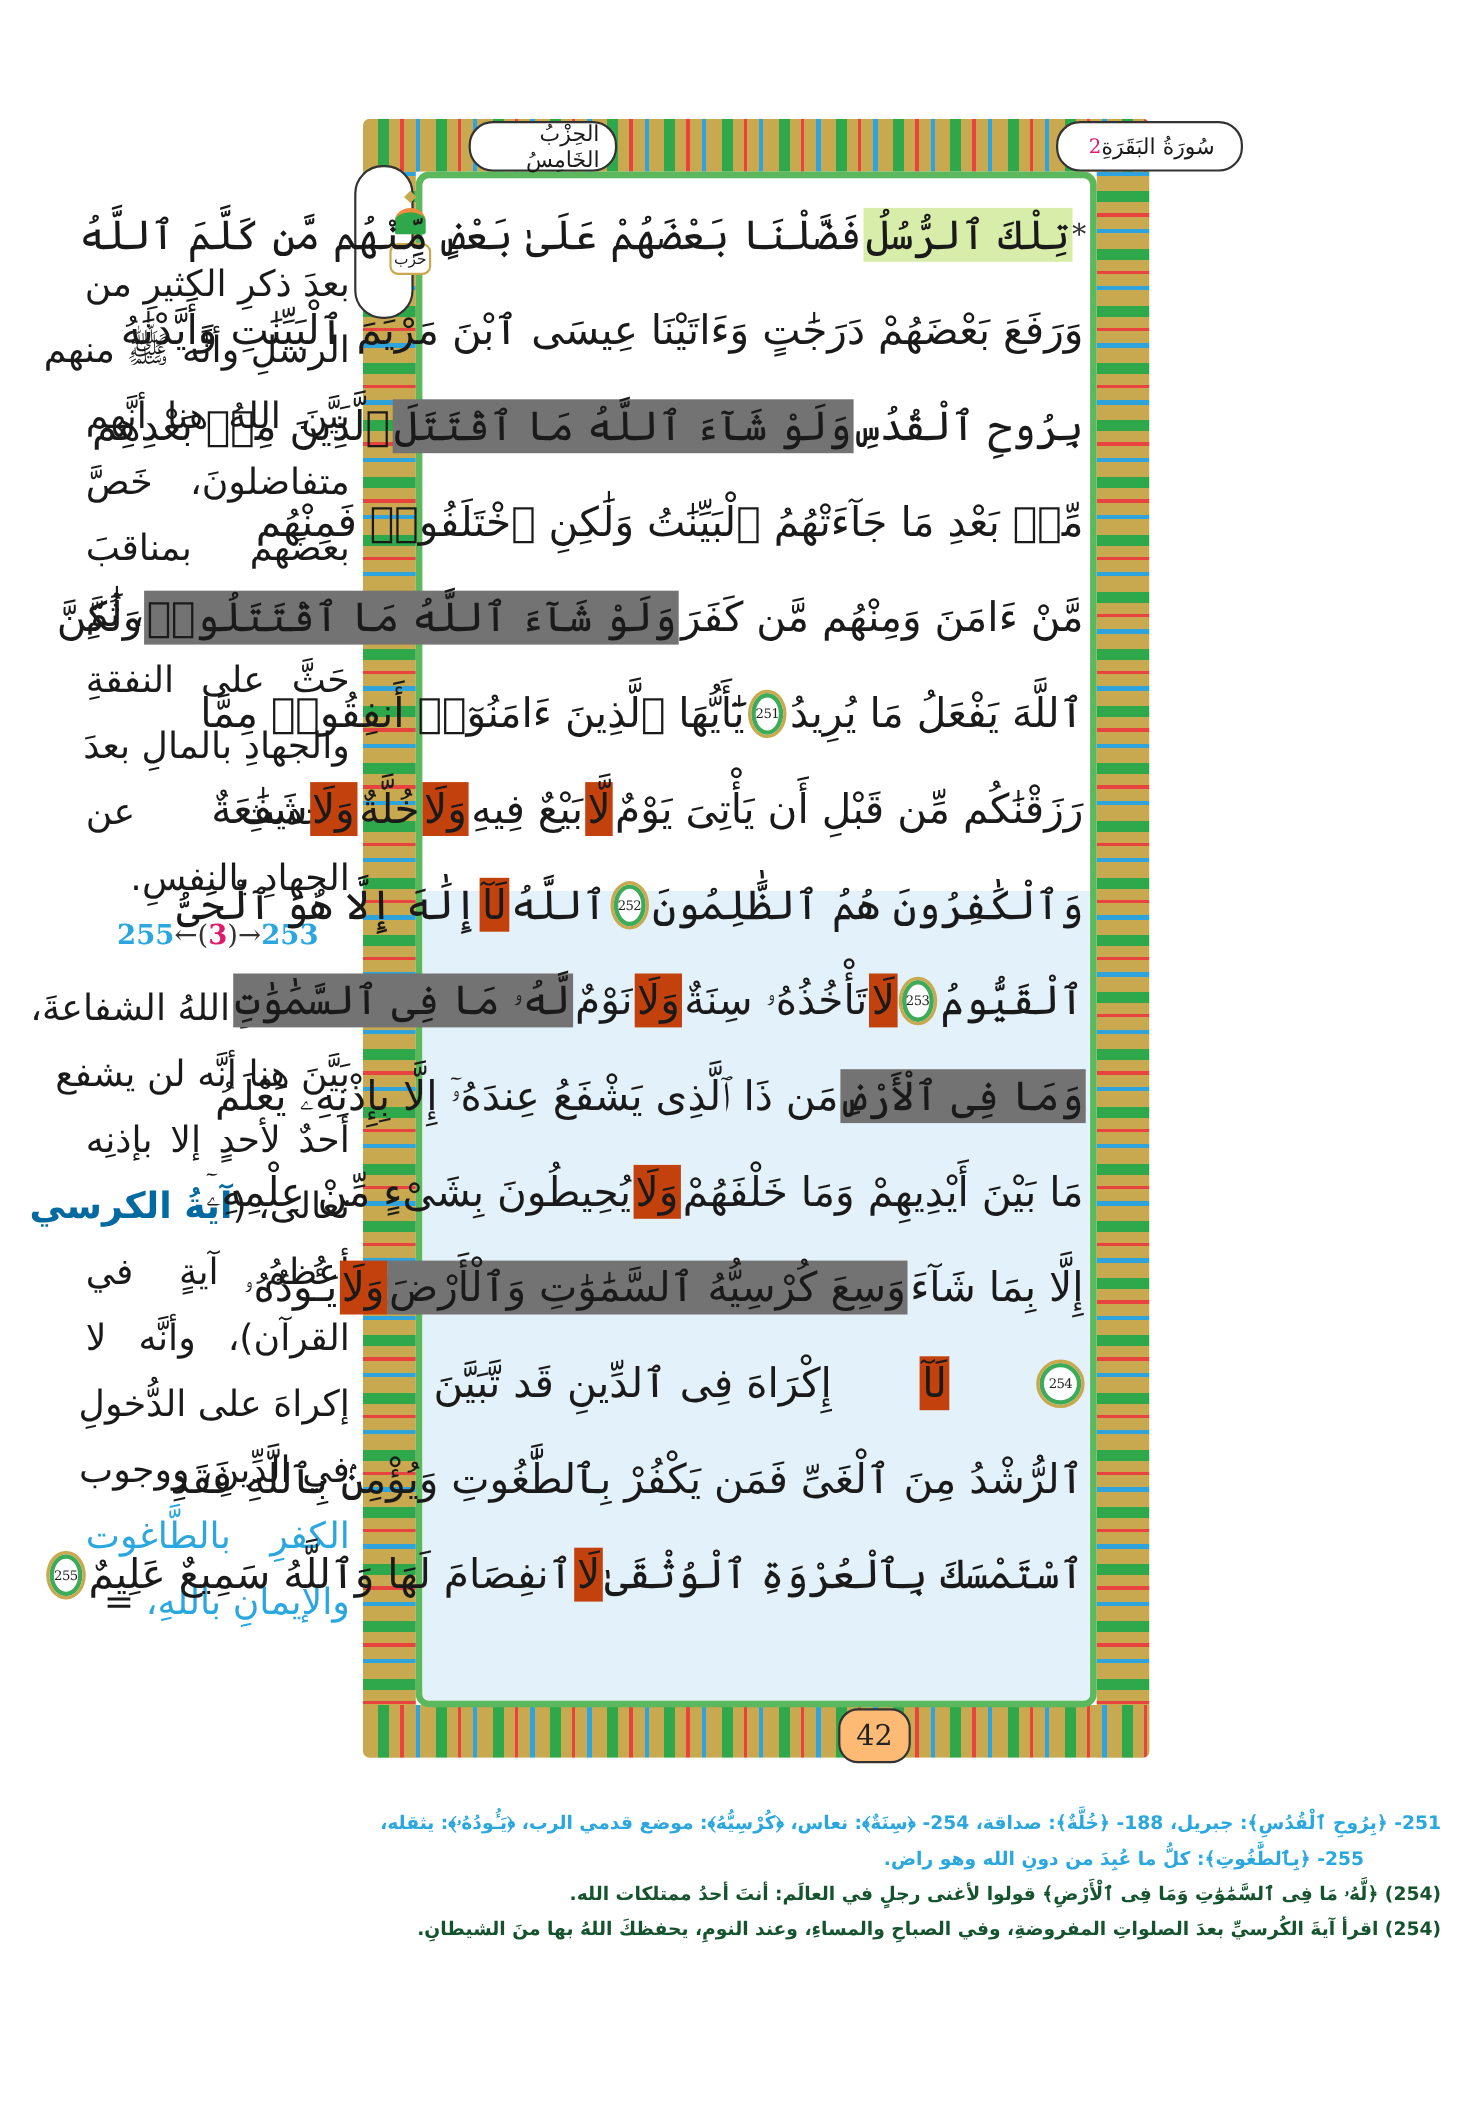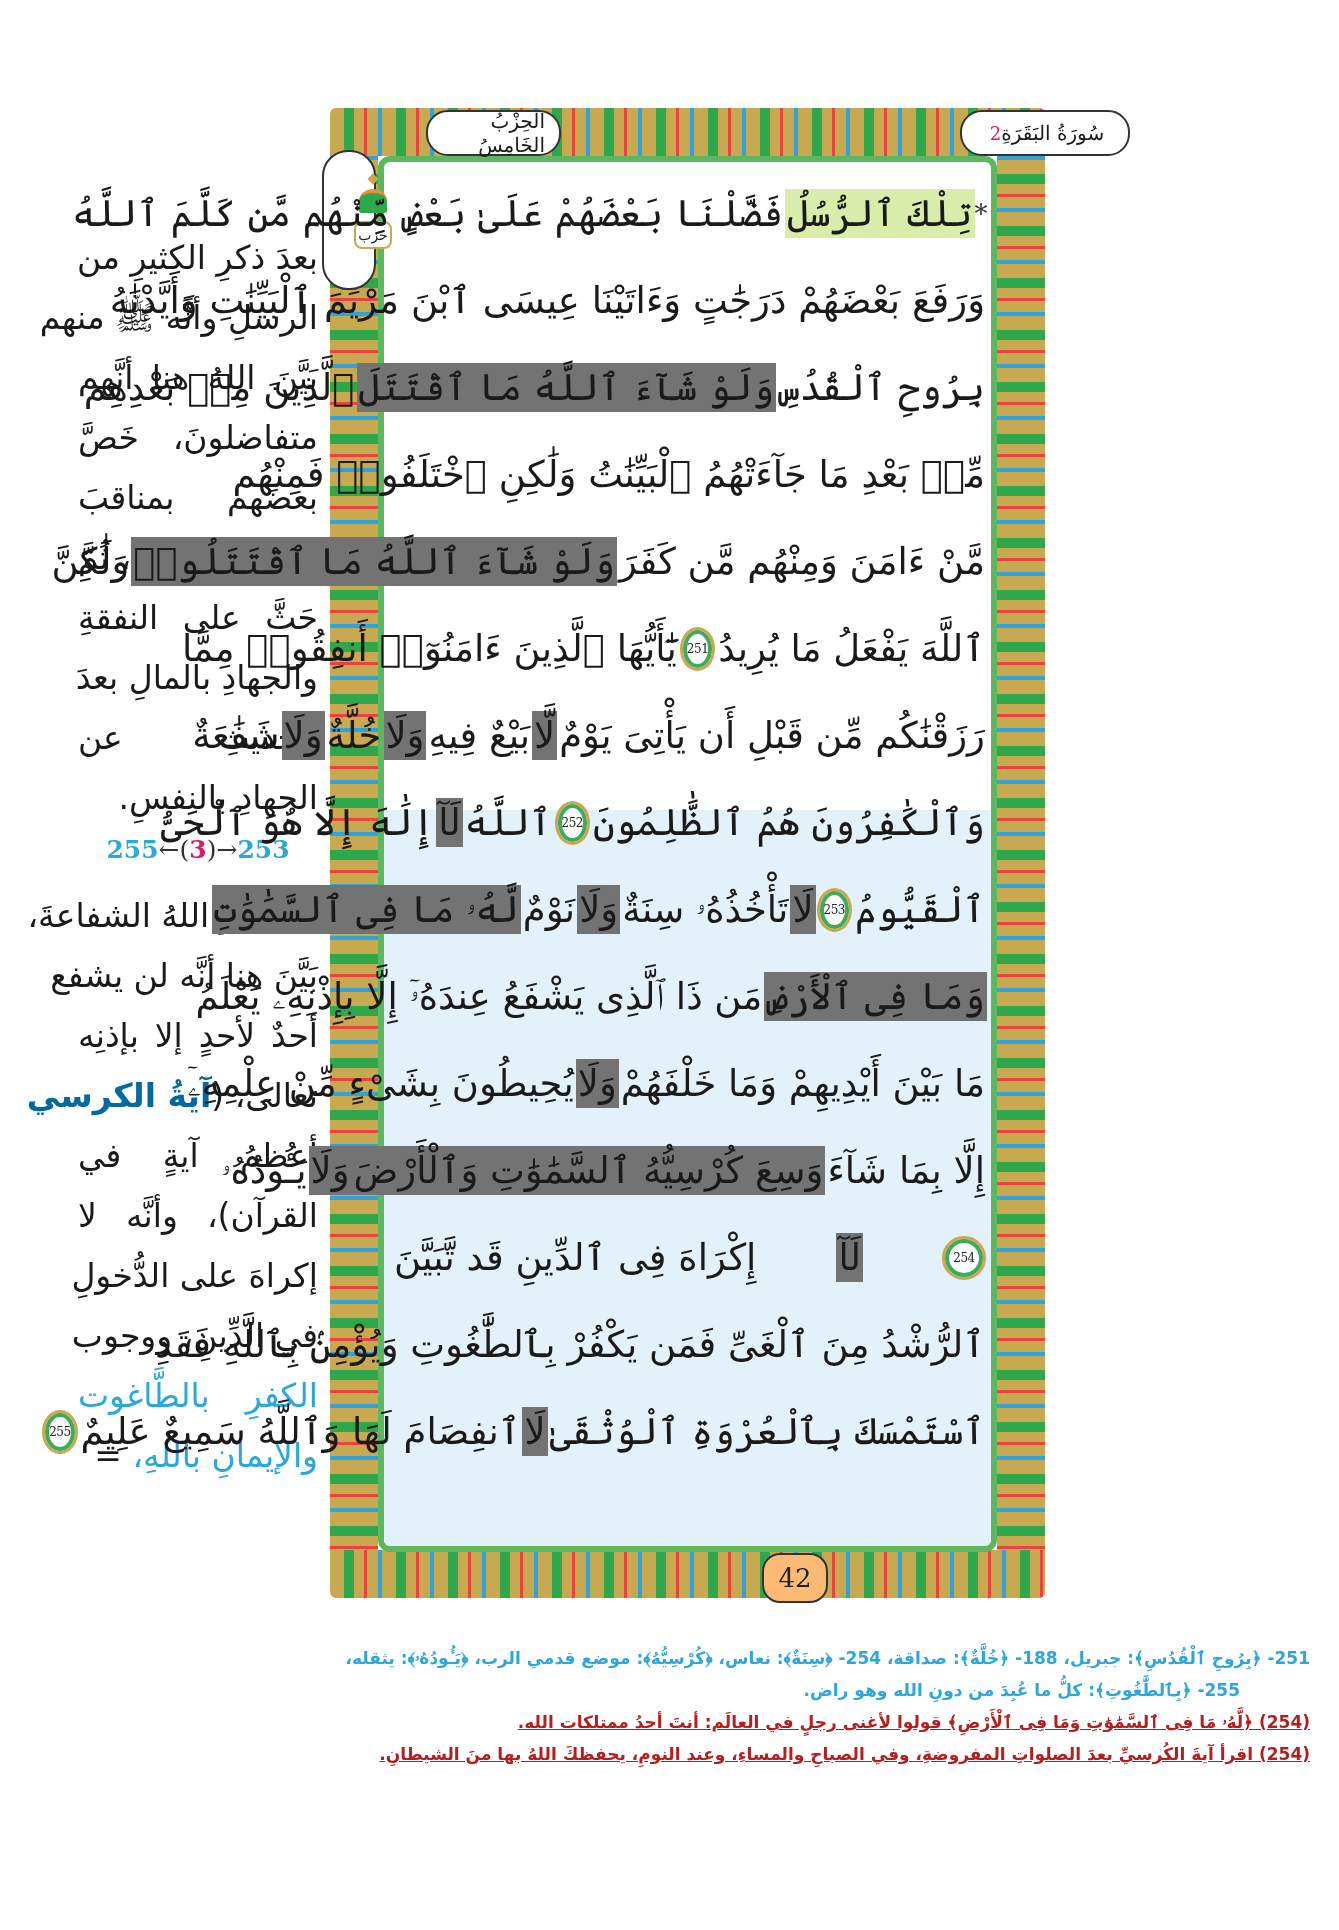--- a/index.html
+++ b/index.html
@@ -71,21 +71,21 @@
     direction: rtl; z-index: 2;
   }
   .q-line {
     height: 87px; display: flex; align-items: center; justify-content: space-between;
     font-family: "DejaVu Serif", serif; font-size: 37px; line-height: 1; white-space: nowrap;
     letter-spacing: -0.5px;
   }
   .seg { padding: 6px 2px; }
   .hl-green  { background: #d7eda9; }
   .hl-pink   { background: #737373; }
-  .hl-yellow { background: #737373; }
+  .hl-yellow { background: #c2410c; }
   .ayah-mark {
     display: inline-flex; align-items: center; justify-content: center;
     width: 38px; height: 38px; border-radius: 50%;
     border: 4px solid #3cab5a; outline: 3px solid #c9a94f; background: #fff;
     font-family: "DejaVu Serif", serif; font-size: 12px; color: #222; direction: ltr;
     margin: 0 4px;
   }
   .star { color: #333; font-size: 26px; }
 
   
@@ -108,21 +108,21 @@
   .blue-em { color: #29a7de; }
   .r-gap { height: 14px; }
 
   
   .footnotes {
     position: absolute; left: 30px; top: 1642px; width: 1280px; direction: rtl;
     font-family: "DejaVu Sans", sans-serif; font-weight: bold; font-size: 17px;
   }
   .fn { height: 32px; line-height: 32px; white-space: nowrap; overflow: hidden; }
   .fn.blue { color: #29a7de; }
-  .fn.pink { color: #b91c1c; text-decoration: underline; }
+  .fn.pink { color: #14532d; }
   .fn.indent { padding-right: 70px; }
 </style>
 </head>
 <body>
 
 <div class="frame-outer"></div>
 <div class="frame-inner"></div>
 
 <div class="cartouche surah-wrap">
   <span>سُورَةُ البَقَرَةِ</span>

